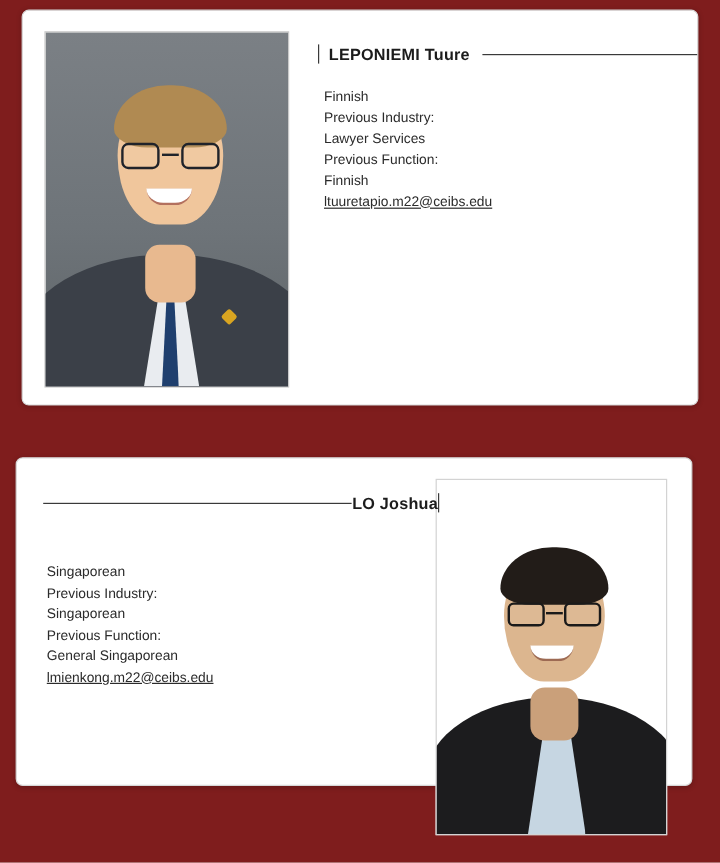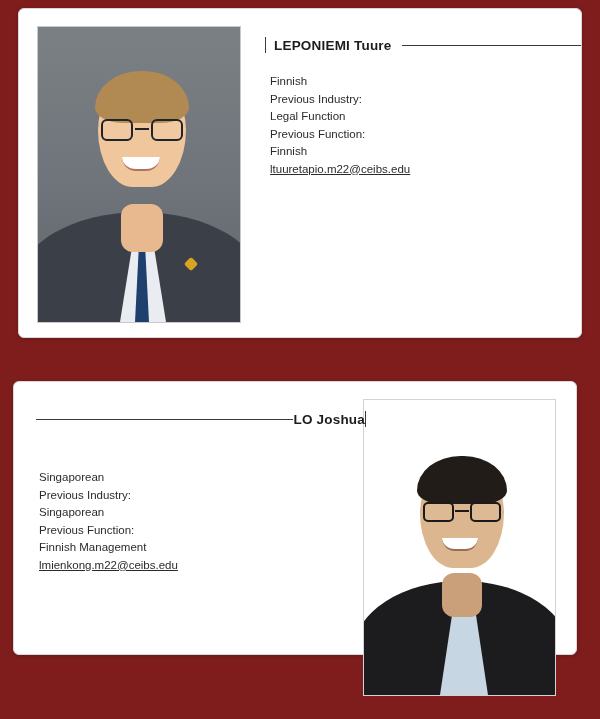--- a/index.html
+++ b/index.html
@@ -331,21 +331,21 @@
 
     <div class="name-row name-row-1">
       <div class="tick"></div>
       <div class="name-text">LEPONIEMI Tuure</div>
       <div class="rule"></div>
     </div>
 
     <div class="details details-1">
       <div>Finnish</div>
       <div>Previous Industry:</div>
-      <div>Legal Function</div>
+      <div>Lawyer Services</div>
       <div>Previous Function:</div>
       <div>Finnish</div>
       <div class="email">ltuuretapio.m22@ceibs.edu</div>
     </div>
 
   </div>
 
   <div class="card card-2">
 
     <div class="photo photo-2">
@@ -366,19 +366,19 @@
       <div class="rule"></div>
       <div class="name-text">LO Joshua</div>
       <div class="tick"></div>
     </div>
 
     <div class="details details-2">
       <div>Singaporean</div>
       <div>Previous Industry:</div>
       <div>Singaporean</div>
       <div>Previous Function:</div>
-      <div>Finnish Management</div>
+      <div>General Singaporean</div>
       <div class="email">lmienkong.m22@ceibs.edu</div>
     </div>
 
   </div>
 
 </div>
 
 </body></html>

